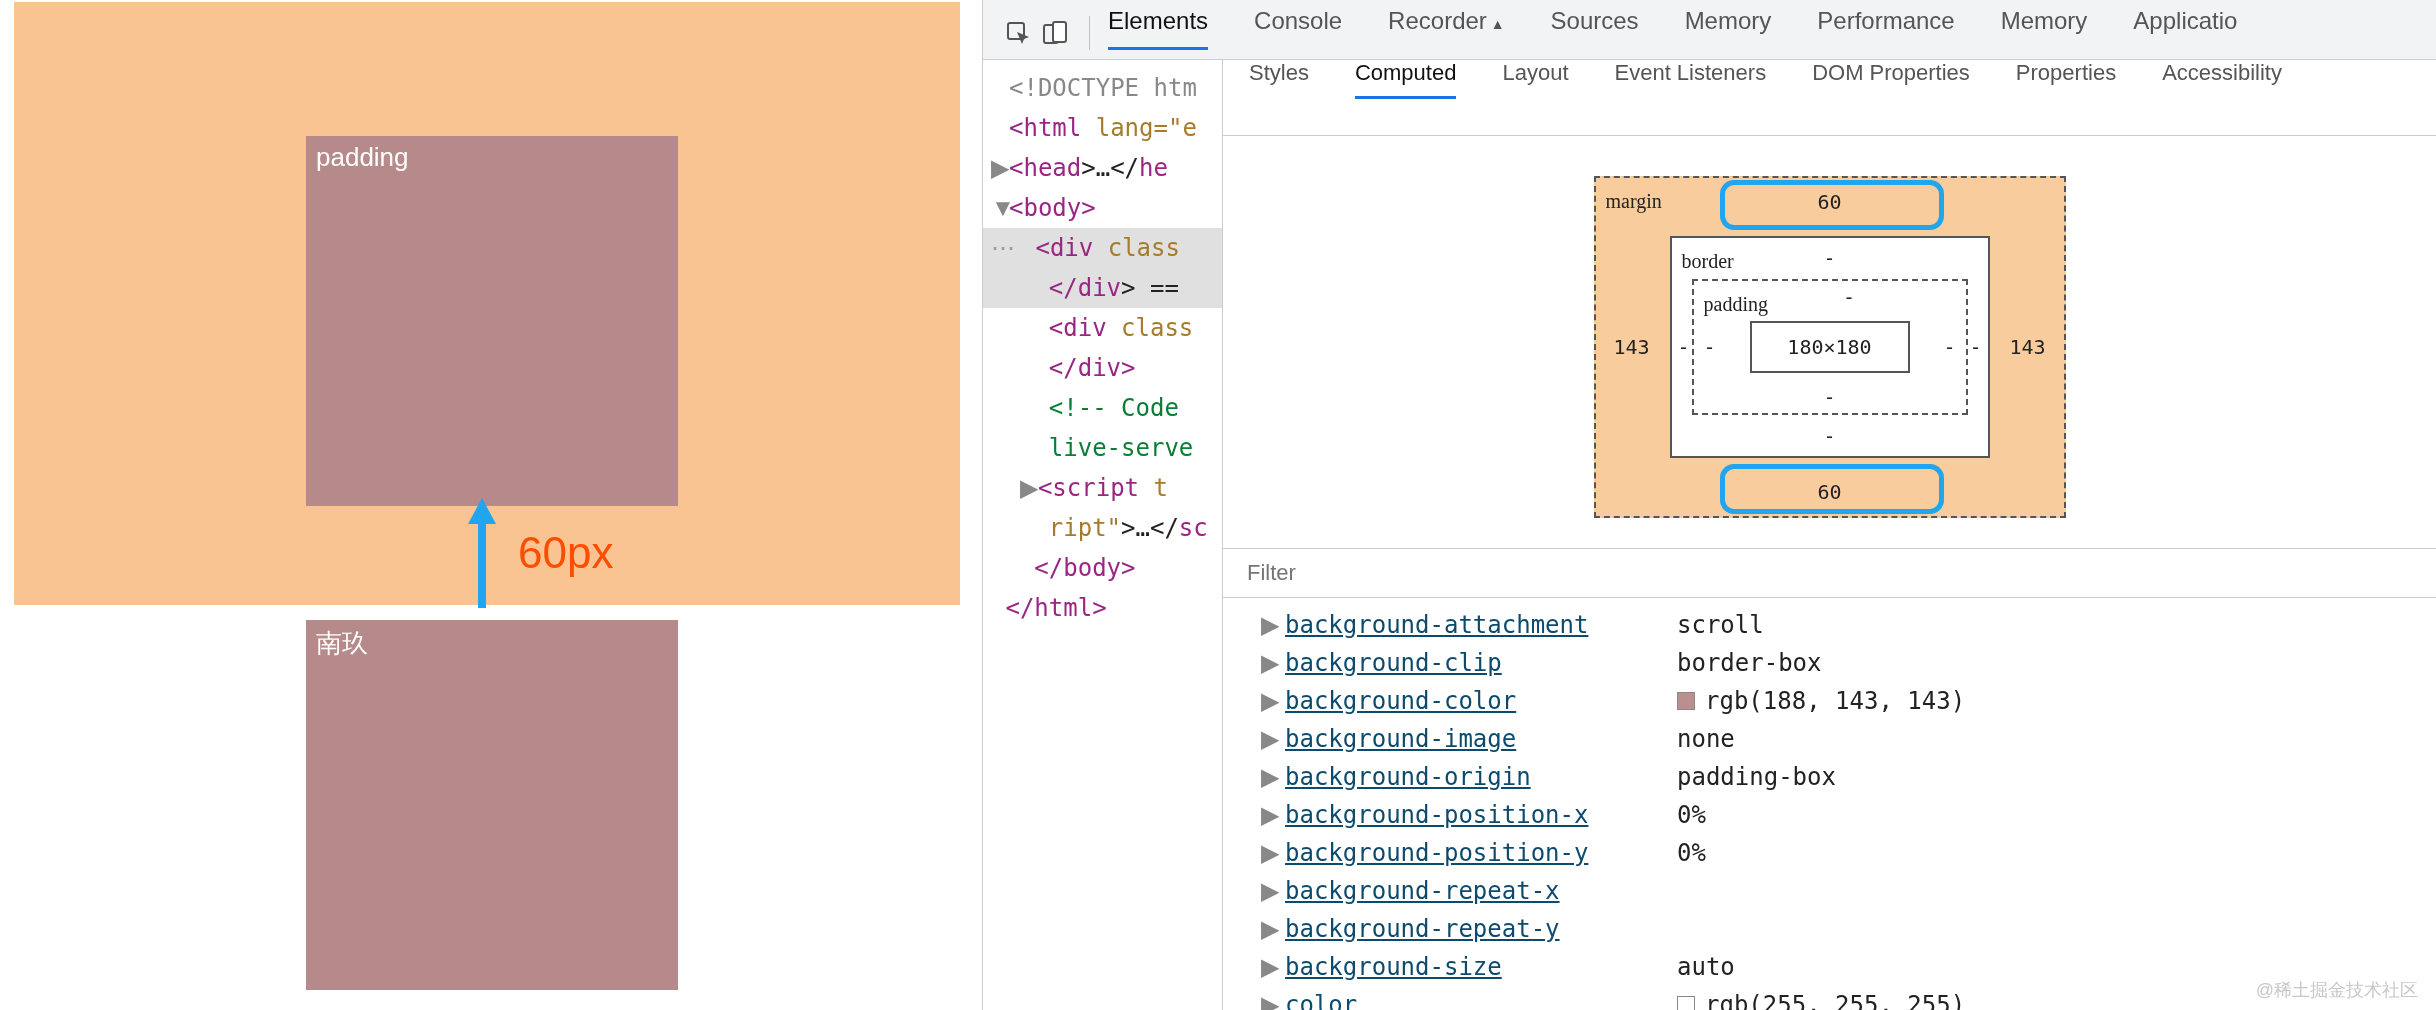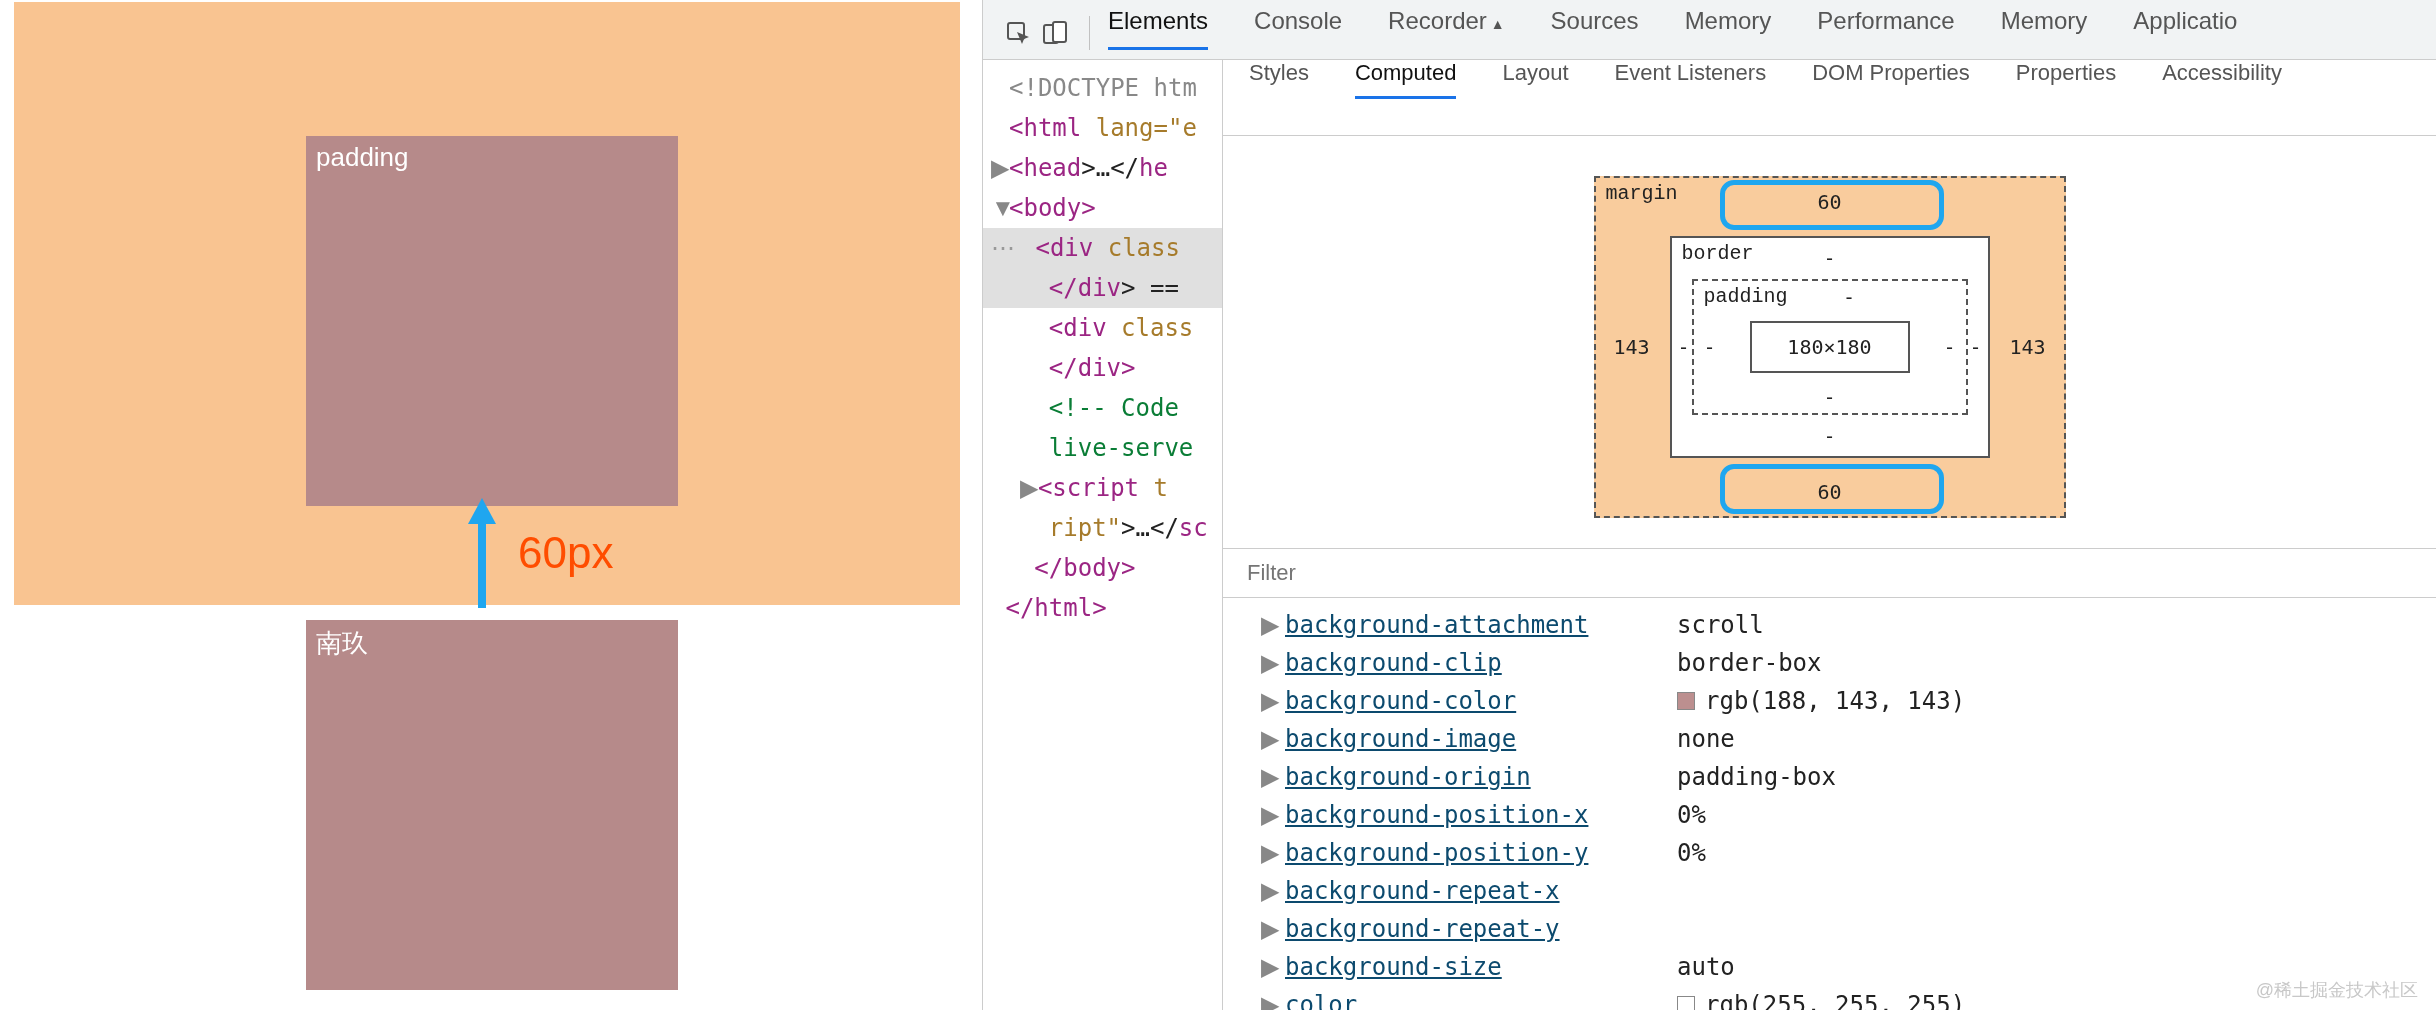--- a/index.html
+++ b/index.html
@@ -39,21 +39,21 @@
   .side-tab{padding-bottom:10px;border-bottom:3px solid transparent;cursor:pointer;}
   .side-tab.active{color:#111;border-bottom-color:#1a73e8;}
   .box-model-area{padding:40px 0 30px;display:flex;justify-content:center;align-items:center;}
   
   .bm{position:relative;font-family:Menlo,monospace;font-size:20px;color:#222;}
   .bm-layer{position:relative;border:2px dashed #555;display:flex;align-items:center;justify-content:center;}
   .bm-margin{width:472px;height:342px;background:#f9cc9d;}
   .bm-border{width:320px;height:222px;background:#fff;border-style:solid;}
   .bm-padding{width:276px;height:136px;background:#fff;}
   .bm-content{width:160px;height:52px;background:#fff;border:2px solid #555;display:flex;align-items:center;justify-content:center;}
-  .bm-label{position:absolute;top:4px;left:10px;font-family:Liberation Mono, monospace;font-size:20px;}
+  .bm-label{position:absolute;top:12px;left:10px;font-family:Liberation Serif, serif;font-size:20px;}
   .bm-val{position:absolute;font-size:20px;}
   .bm-hl{position:absolute;border:5px solid #1fa6ef;border-radius:14px;pointer-events:none;}
   
   .filter-row{height:50px;border-top:1px solid #ccc;border-bottom:1px solid #ccc;display:flex;align-items:center;}
   .filter-input{flex:1;border:none;outline:none;font-size:22px;padding:0 24px;color:#1d4ed8;height:100%;}
   .props{flex:1;overflow:auto;padding:8px 38px;font-family:Menlo,monospace;font-size:24px;line-height:38px;}
   .prop-row{display:flex;align-items:center;}
   .prop-tri{color:#888;font-family:sans-serif;width:24px;}
   .prop-name{color:#0c4a6e;min-width:392px;white-space:pre;text-decoration:underline;}
   .prop-val{color:#222;display:flex;align-items:center;gap:10px;}

